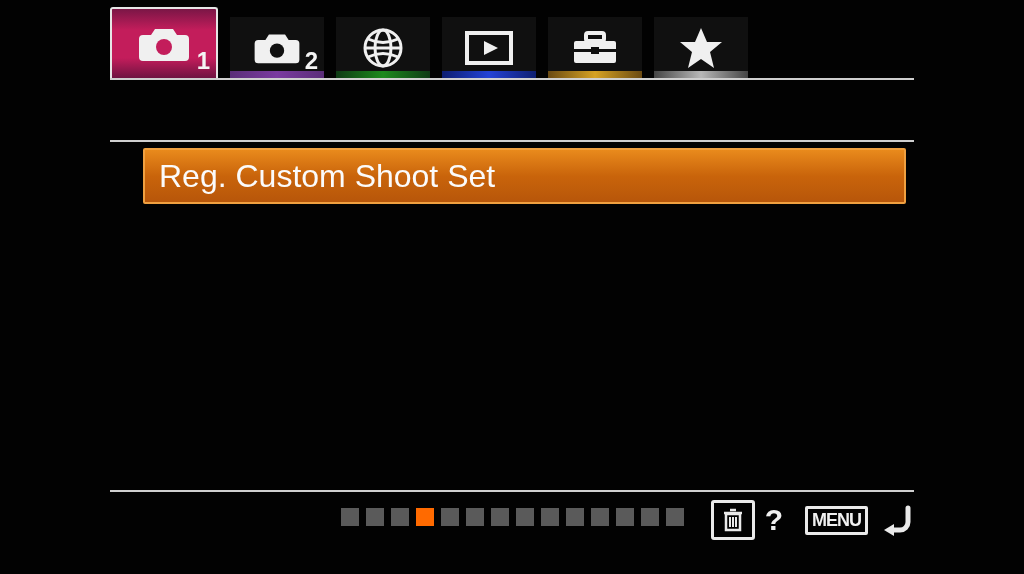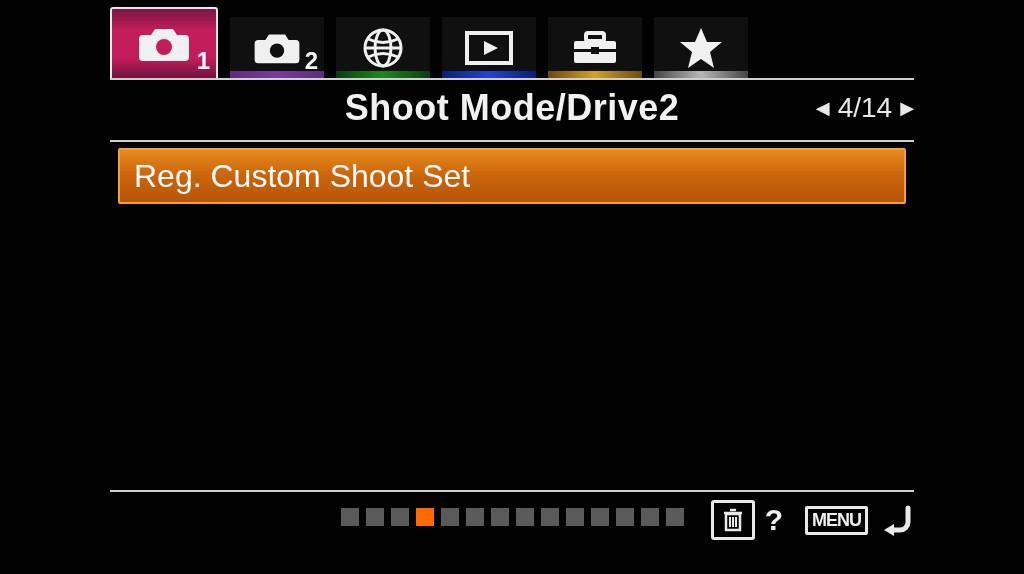--- a/index.html
+++ b/index.html
@@ -39,20 +39,21 @@
   .page-title{flex:1;text-align:center;font-size:36px;font-weight:600;color:#f2f2f2;letter-spacing:0.5px;}
   .pager{position:absolute;right:0;top:10px;font-size:28px;color:#e8e8e8;display:flex;align-items:center;gap:8px;}
   .pager .arrow{font-size:18px;color:#e8e8e8;}
   .title-underline{position:absolute;left:110px;right:110px;top:140px;height:2px;background:#cfcfcf;}
 
   
   .menu-list{position:absolute;left:118px;right:118px;top:148px;}
   .menu-item{
     height:52px;line-height:52px;padding:0 14px;font-size:32px;font-weight:500;
     color:#fbfbfb;
+    margin-left:25px;
   }
   .menu-item.selected{
     background:linear-gradient(#e98a1c,#c9640b 50%,#b7560a);
     border:2px solid #f0a040;border-radius:2px;
   }
 
   
   .bottom-divider{position:absolute;left:110px;right:110px;top:490px;height:2px;background:#cfcfcf;}
 
   
@@ -120,28 +121,20 @@
 
     <div class="tab tab-fav">
       <svg width="46" height="44" viewBox="0 0 46 44">
         <polygon class="ic" points="23,2 29,16 44,16 32,26 36,42 23,33 10,42 14,26 2,16 17,16"></polygon>
       </svg>
     </div>
 
   </div>
   <div class="tab-underline"></div>
 
-  <div class="title-row">
-    <div class="page-title">Shoot Mode/Drive2</div>
-    <div class="pager">
-      <span class="arrow">◀</span>
-      <span>4/14</span>
-      <span class="arrow">▶</span>
-    </div>
-  </div>
   <div class="title-underline"></div>
 
   <div class="menu-list">
     <div class="menu-item selected">
       <span>Reg. Custom Shoot Set</span>
     </div>
   </div>
 
   <div class="bottom-divider"></div>
 

